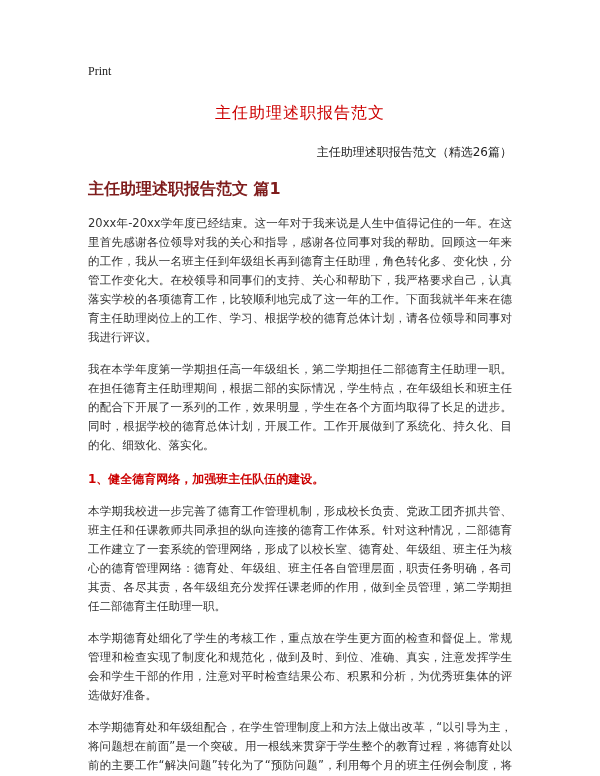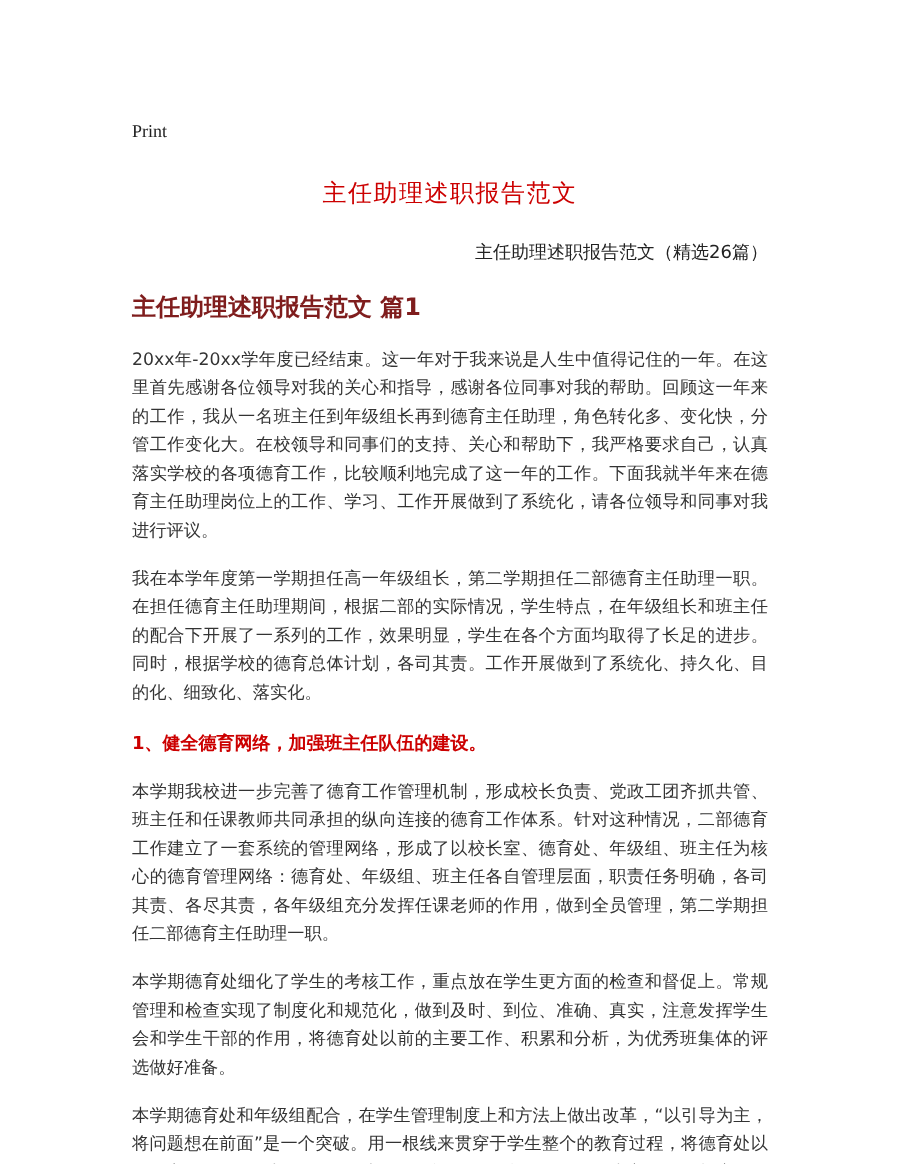--- a/index.html
+++ b/index.html
@@ -8,21 +8,21 @@
     width: 600px;
     height: 776px;
     background: #ffffff;
     font-family: "DejaVu Sans", "Liberation Sans", sans-serif;
     color: var(--body, #333333);
     overflow: hidden;
   }
   .page {
     width: 600px;
     height: 776px;
-    padding: 76px 88px 20px 88px;
+    padding: 60px 88px 20px 88px;
     background: #ffffff;
   }
   .print-label {
     font-family: "Liberation Serif", "DejaVu Serif", serif;
     font-size: 12px;
     color: #222222;
     margin: 0 0 24px 0;
     display: inline-block;
     cursor: pointer;
   }
@@ -66,25 +66,25 @@
 <div class="page">
 
   <span class="print-label">Print</span>
 
   <h1 class="doc-title">主任助理述职报告范文</h1>
 
   <div class="doc-subtitle">主任助理述职报告范文（精选26篇）</div>
 
   <div class="section-title">主任助理述职报告范文 篇1</div>
 
-  <p class="body-para">20xx年-20xx学年度已经结束。这一年对于我来说是人生中值得记住的一年。在这里首先感谢各位领导对我的关心和指导，感谢各位同事对我的帮助。回顾这一年来的工作，我从一名班主任到年级组长再到德育主任助理，角色转化多、变化快，分管工作变化大。在校领导和同事们的支持、关心和帮助下，我严格要求自己，认真落实学校的各项德育工作，比较顺利地完成了这一年的工作。下面我就半年来在德育主任助理岗位上的工作、学习、工作开展做到了系统化，请各位领导和同事对我进行评议。</p>
+  <p class="body-para">20xx年-20xx学年度已经结束。这一年对于我来说是人生中值得记住的一年。在这里首先感谢各位领导对我的关心和指导，感谢各位同事对我的帮助。回顾这一年来的工作，我从一名班主任到年级组长再到德育主任助理，角色转化多、变化快，分管工作变化大。在校领导和同事们的支持、关心和帮助下，我严格要求自己，认真落实学校的各项德育工作，比较顺利地完成了这一年的工作。下面我就半年来在德育主任助理岗位上的工作、学习、根据学校的德育总体计划，请各位领导和同事对我进行评议。</p>
 
-  <p class="body-para">我在本学年度第一学期担任高一年级组长，第二学期担任二部德育主任助理一职。在担任德育主任助理期间，根据二部的实际情况，学生特点，在年级组长和班主任的配合下开展了一系列的工作，效果明显，学生在各个方面均取得了长足的进步。同时，根据学校的德育总体计划，各司其责。工作开展做到了系统化、持久化、目的化、细致化、落实化。</p>
+  <p class="body-para">我在本学年度第一学期担任高一年级组长，第二学期担任二部德育主任助理一职。在担任德育主任助理期间，根据二部的实际情况，学生特点，在年级组长和班主任的配合下开展了一系列的工作，效果明显，学生在各个方面均取得了长足的进步。同时，根据学校的德育总体计划，开展工作。工作开展做到了系统化、持久化、目的化、细致化、落实化。</p>
 
   <div class="red-heading">1、健全德育网络，加强班主任队伍的建设。</div>
 
   <p class="body-para">本学期我校进一步完善了德育工作管理机制，形成校长负责、党政工团齐抓共管、班主任和任课教师共同承担的纵向连接的德育工作体系。针对这种情况，二部德育工作建立了一套系统的管理网络，形成了以校长室、德育处、年级组、班主任为核心的德育管理网络：德育处、年级组、班主任各自管理层面，职责任务明确，各司其责、各尽其责，各年级组充分发挥任课老师的作用，做到全员管理，第二学期担任二部德育主任助理一职。</p>
 
-  <p class="body-para">本学期德育处细化了学生的考核工作，重点放在学生更方面的检查和督促上。常规管理和检查实现了制度化和规范化，做到及时、到位、准确、真实，注意发挥学生会和学生干部的作用，将德育处以前的主要工作、积累和分析，为优秀班集体的评选做好准备。</p>
+  <p class="body-para">本学期德育处细化了学生的考核工作，重点放在学生更方面的检查和督促上。常规管理和检查实现了制度化和规范化，做到及时、到位、准确、真实，注意发挥学生会和学生干部的作用，注意对平时检查结果公布、积累和分析，为优秀班集体的评选做好准备。</p>
 
   <p class="body-para">本学期德育处和年级组配合，在学生管理制度上和方法上做出改革，“以引导为主，将问题想在前面”是一个突破。用一根线来贯穿于学生整个的教育过程，将德育处以前的主要工作“解决问题”转化为了“预防问题”，利用每个月的班主任例会制度，将每个月的工作重点，需注意的问题，需解决的问题，向年级组和班主任进行传达并进行讨论。这样各班主任在工作中更加明确，更有目的性和针对性。德育处对班主任进行专题培训，并定期召开班主任会议，同时辅之以月“考核制度”，从而真正使班主任成为学校德育教育的主体。</p>
 
 </div>
 
 </body></html>

